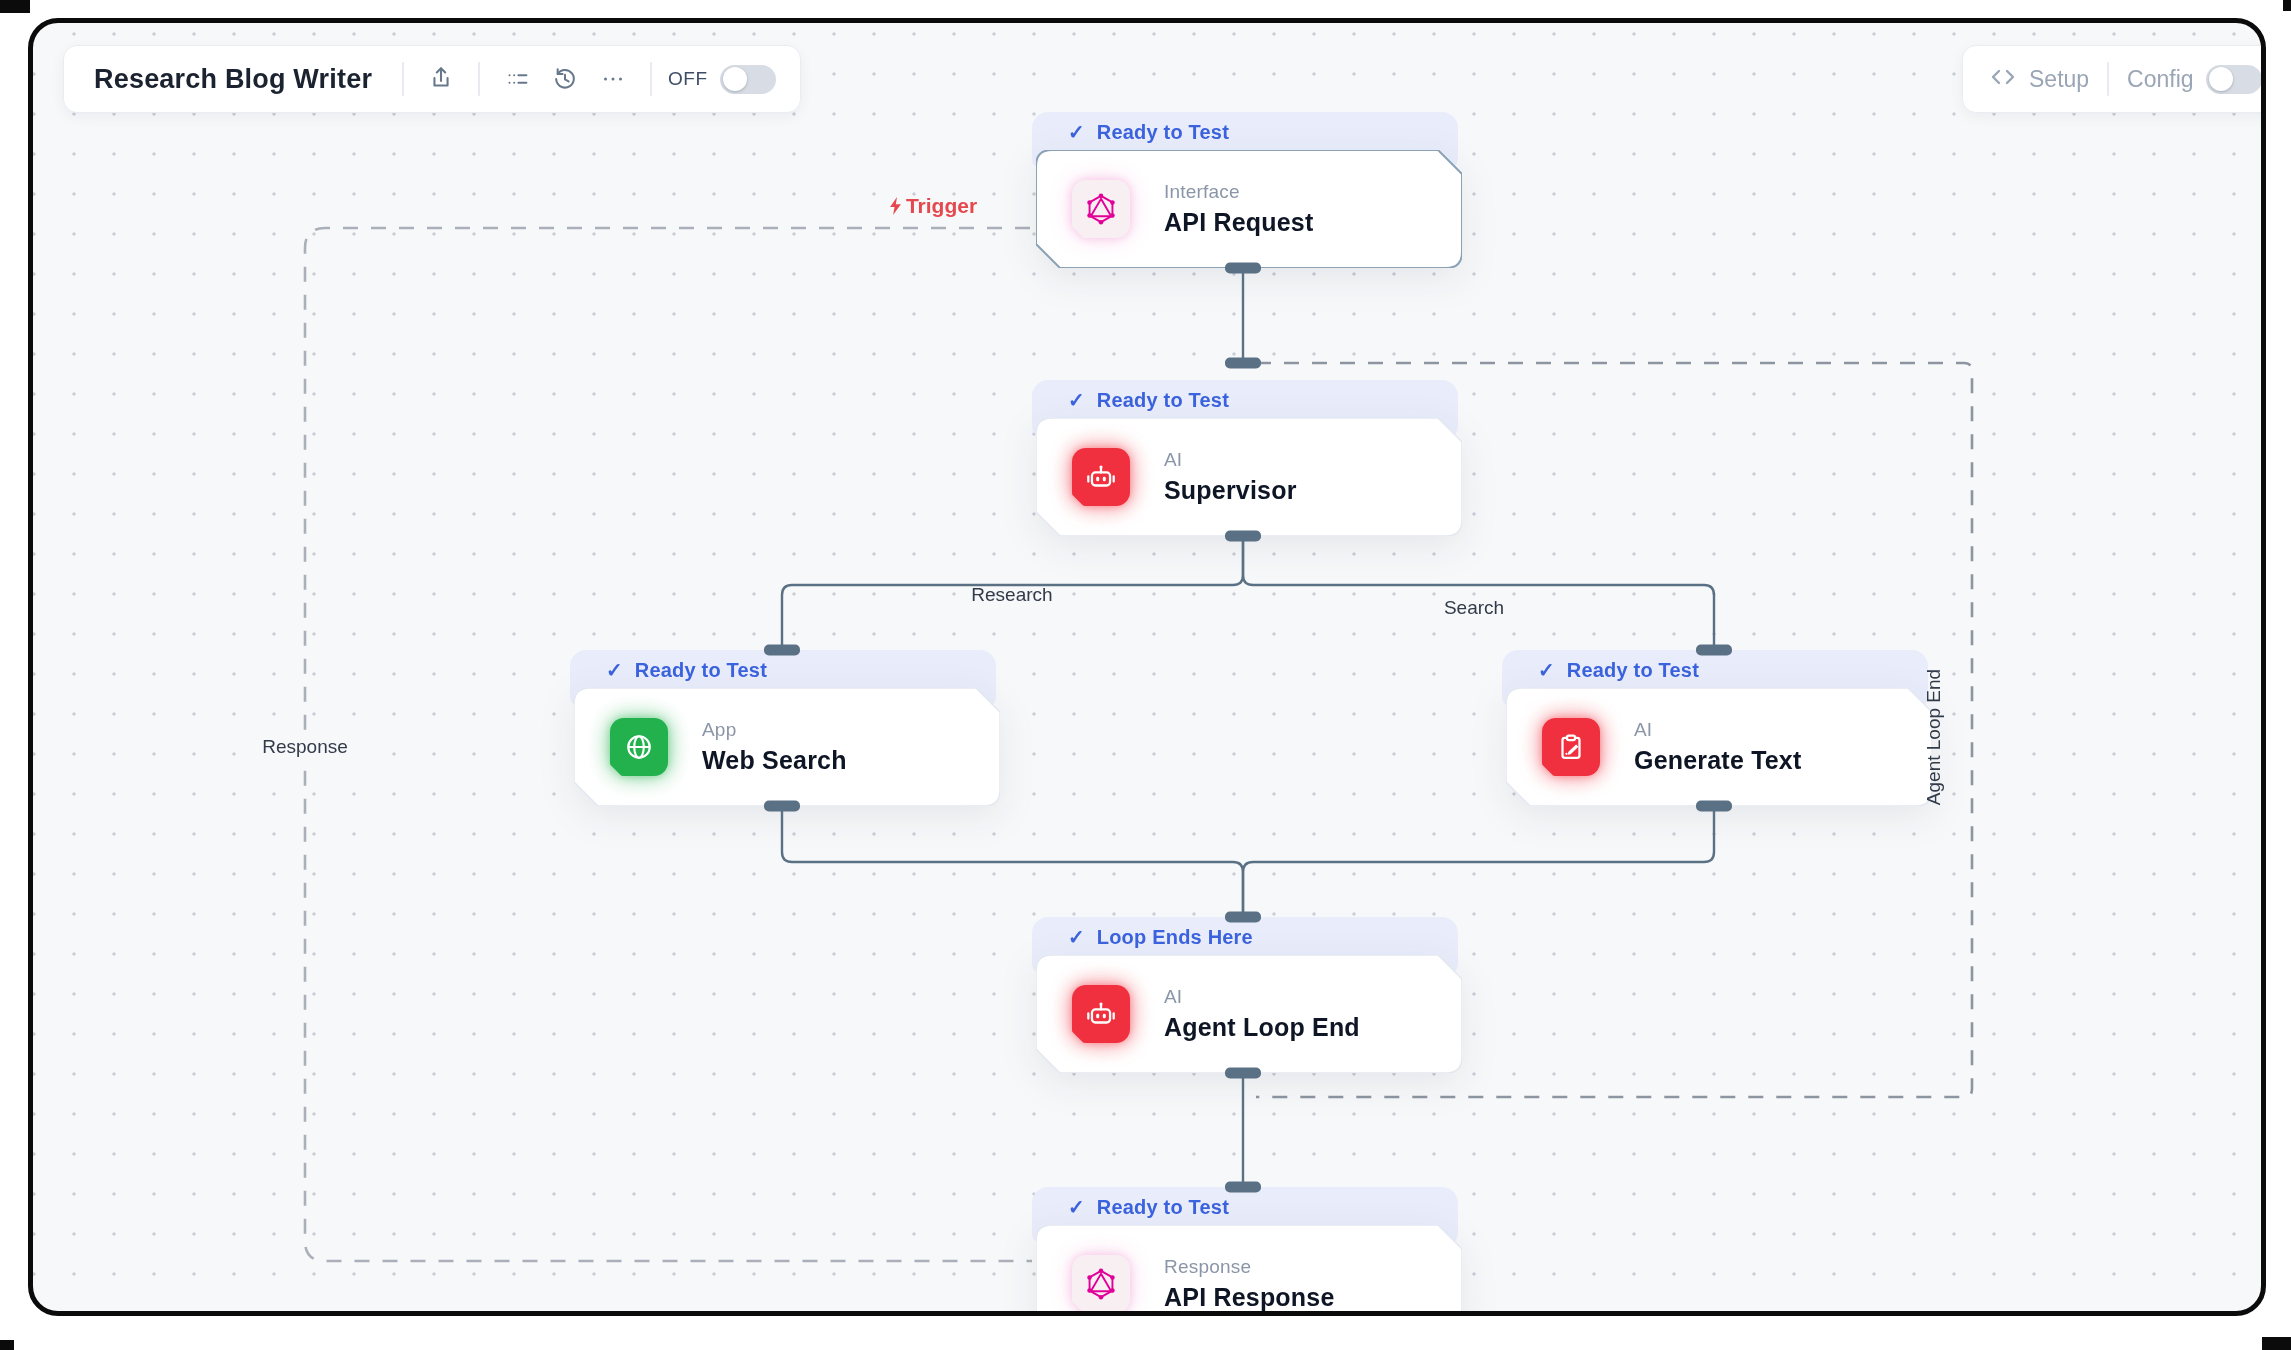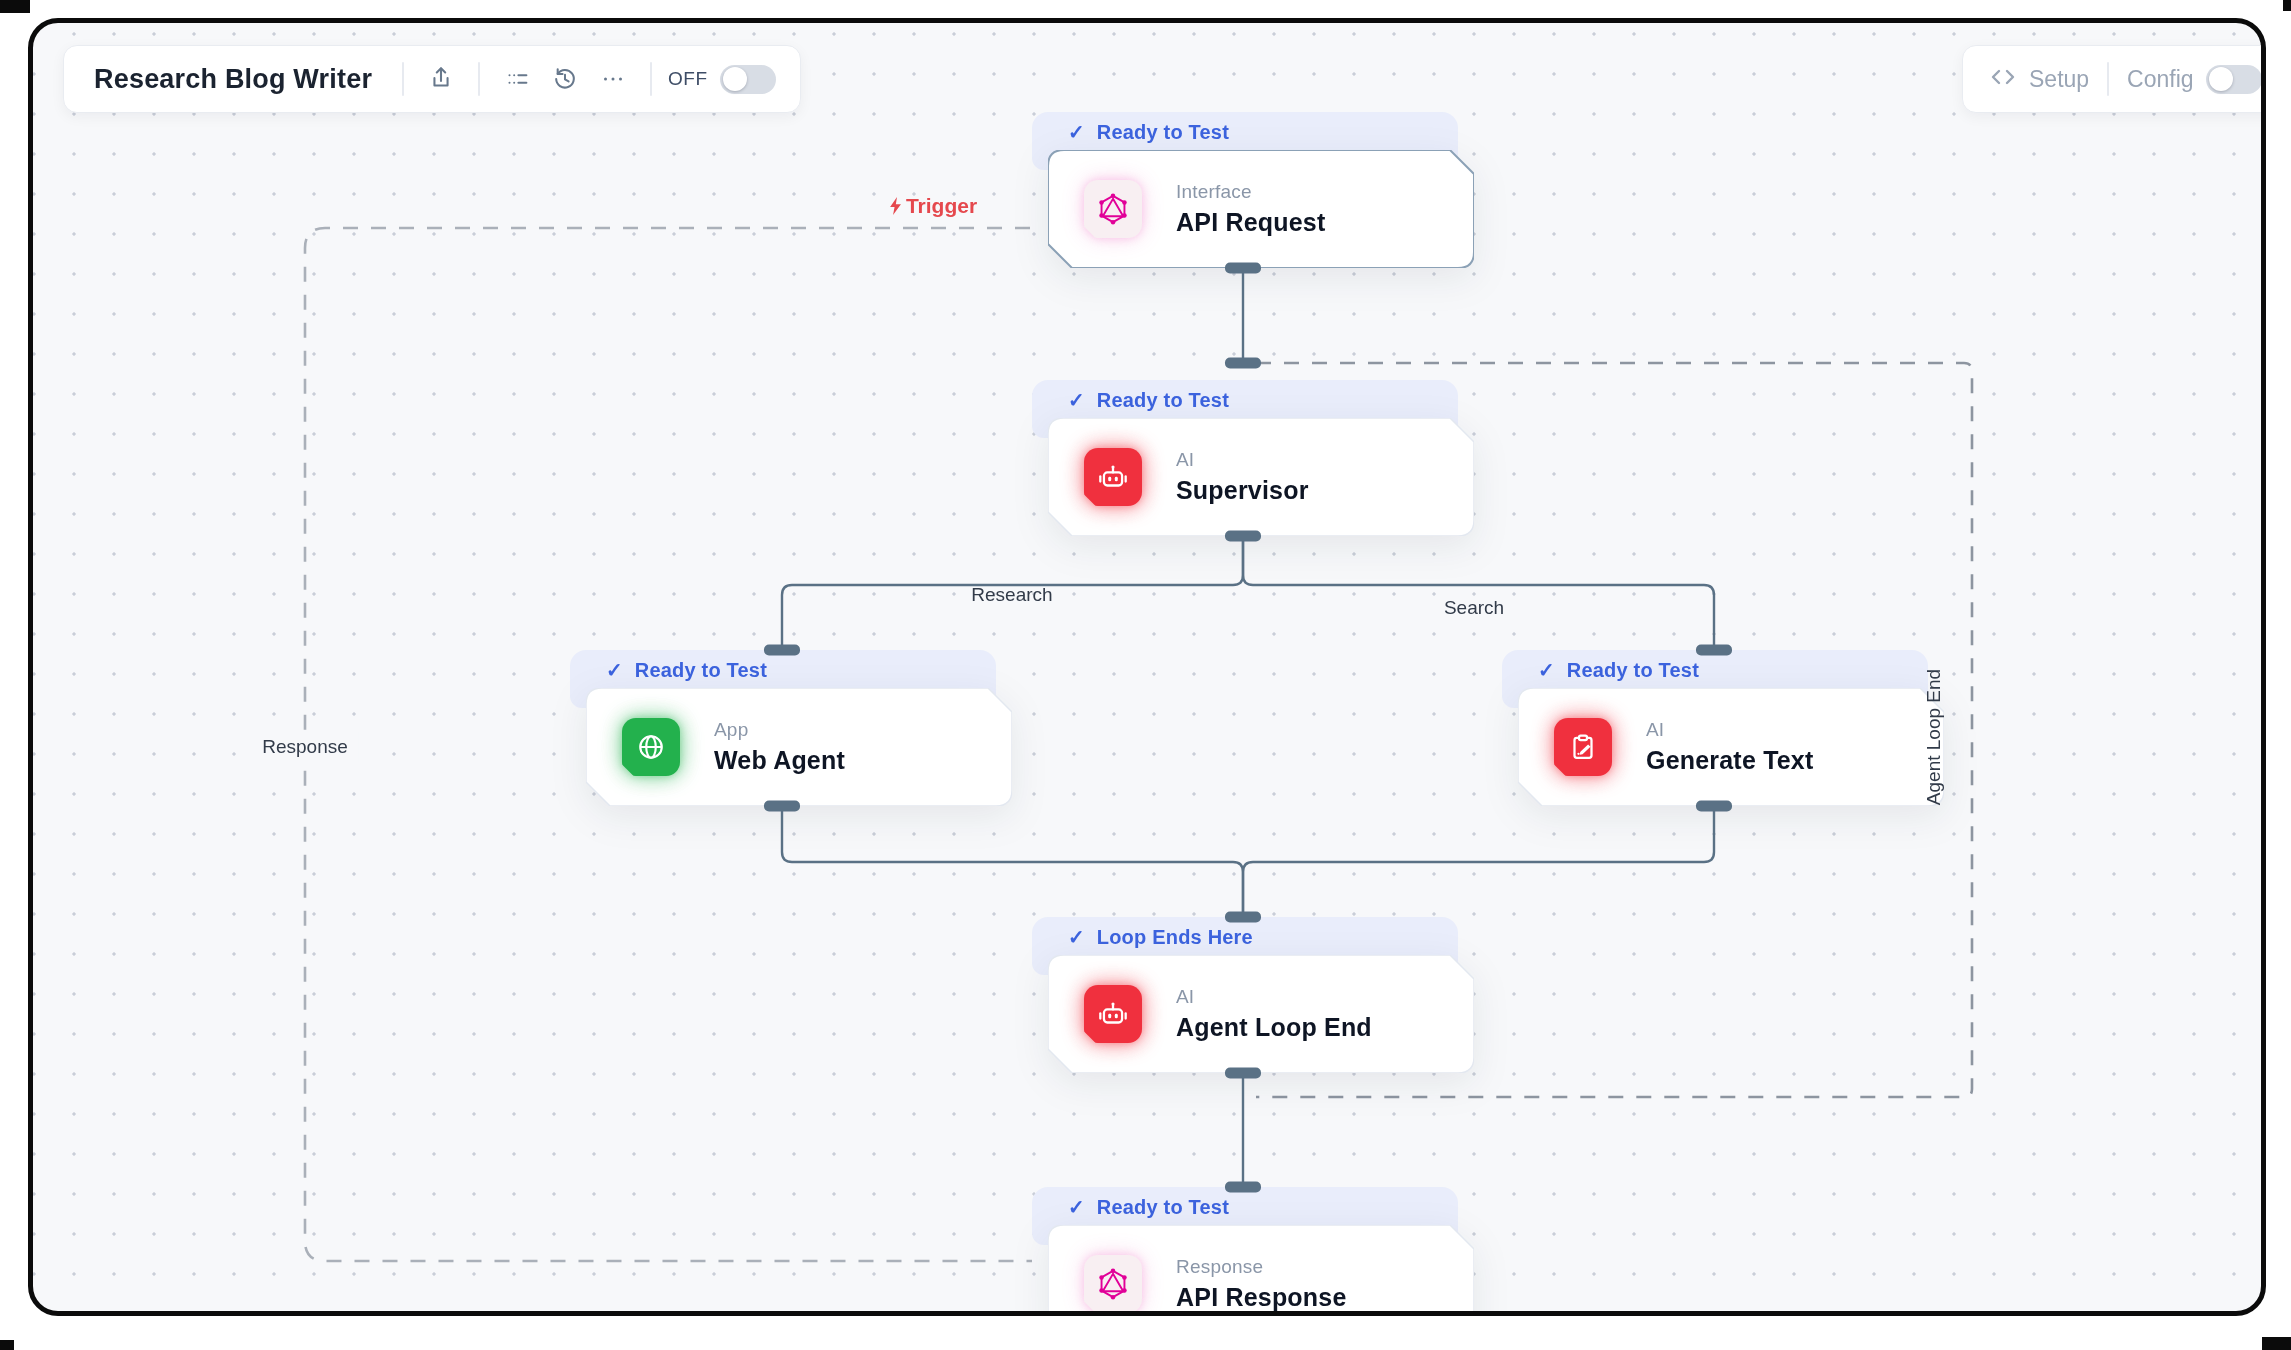--- a/index.html
+++ b/index.html
@@ -32,21 +32,21 @@
   
   svg.edges{position:absolute;left:0;top:0;width:2291px;height:1350px;pointer-events:none;}
   .z-under{z-index:5;} .z-over{z-index:20;}
 
   
   .node{position:absolute;width:426px;height:156px;z-index:10;cursor:pointer;}
   .badge{position:absolute;left:0;top:0;width:426px;height:58px;background:#e9edfb;border-radius:16px 16px 12px 12px;
     display:flex;align-items:flex-start;padding:7px 0 0 36px;box-sizing:border-box;}
   .badge .check{color:#3c63de;font-size:20px;font-weight:bold;margin-right:12px;line-height:26px;}
   .badge-label{color:#3c63de;font-size:20px;font-weight:600;line-height:26px;letter-spacing:.2px;}
-  .card{position:absolute;left:16px;top:38px;width:426px;height:118px;}
+  .card{position:absolute;left:4px;top:38px;width:426px;height:118px;}
   .card svg.card-bg{position:absolute;left:0;top:0;filter:drop-shadow(0 10px 18px rgba(15,23,42,.08));}
   .card-content{position:absolute;left:0;top:0;width:426px;height:118px;display:flex;align-items:center;
     padding-left:36px;box-sizing:border-box;gap:34px;}
   .tile-glow{flex:0 0 auto;line-height:0;}
   .tile{width:58px;height:58px;border-radius:14px;display:flex;align-items:center;justify-content:center;
     clip-path:polygon(0 0,100% 0,100% 100%,20% 100%,0 80%);}
   .texts{display:flex;flex-direction:column;gap:5px;}
   .category{font-size:19px;color:#8a96a8;letter-spacing:.2px;}
   .title{font-size:25px;font-weight:bold;color:#0e1524;letter-spacing:.2px;}
 
@@ -157,21 +157,21 @@
     <g stroke="#ffffff" stroke-width="1.9" fill="none">
       <circle cx="15" cy="15" r="9.5"></circle>
                       <ellipse cx="15" cy="15" rx="4.2" ry="9.5"></ellipse>
       <path d="M5.5 15 H24.5"></path>
     </g>
                   </svg>
                 </span>
               </span>
         <div class="texts">
           <div class="category">App</div>
-          <div class="title">Web Agent</div>
+          <div class="title">Web Search</div>
         </div>
       </div>
     </div>
   </div>
         <div class="node" style="left: 1502px; top: 650px;">
     <div class="badge">
       <span class="check">✓</span>
       <span class="badge-label">Ready to Test</span>
     </div>
     <div class="card">

